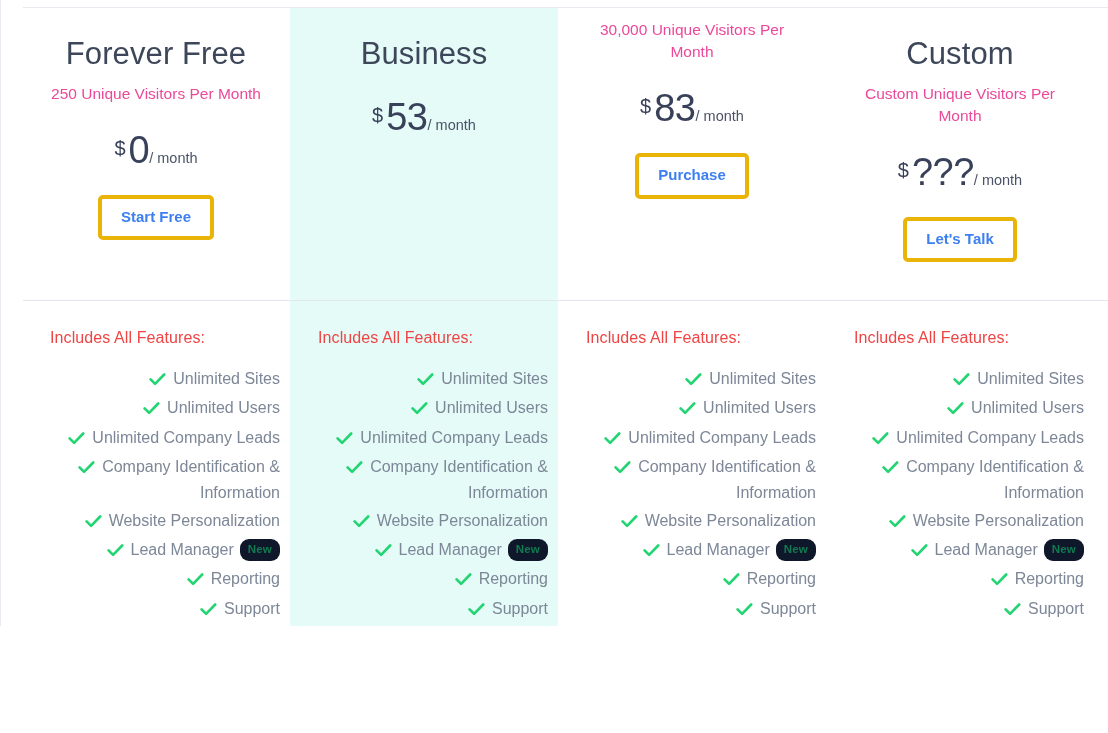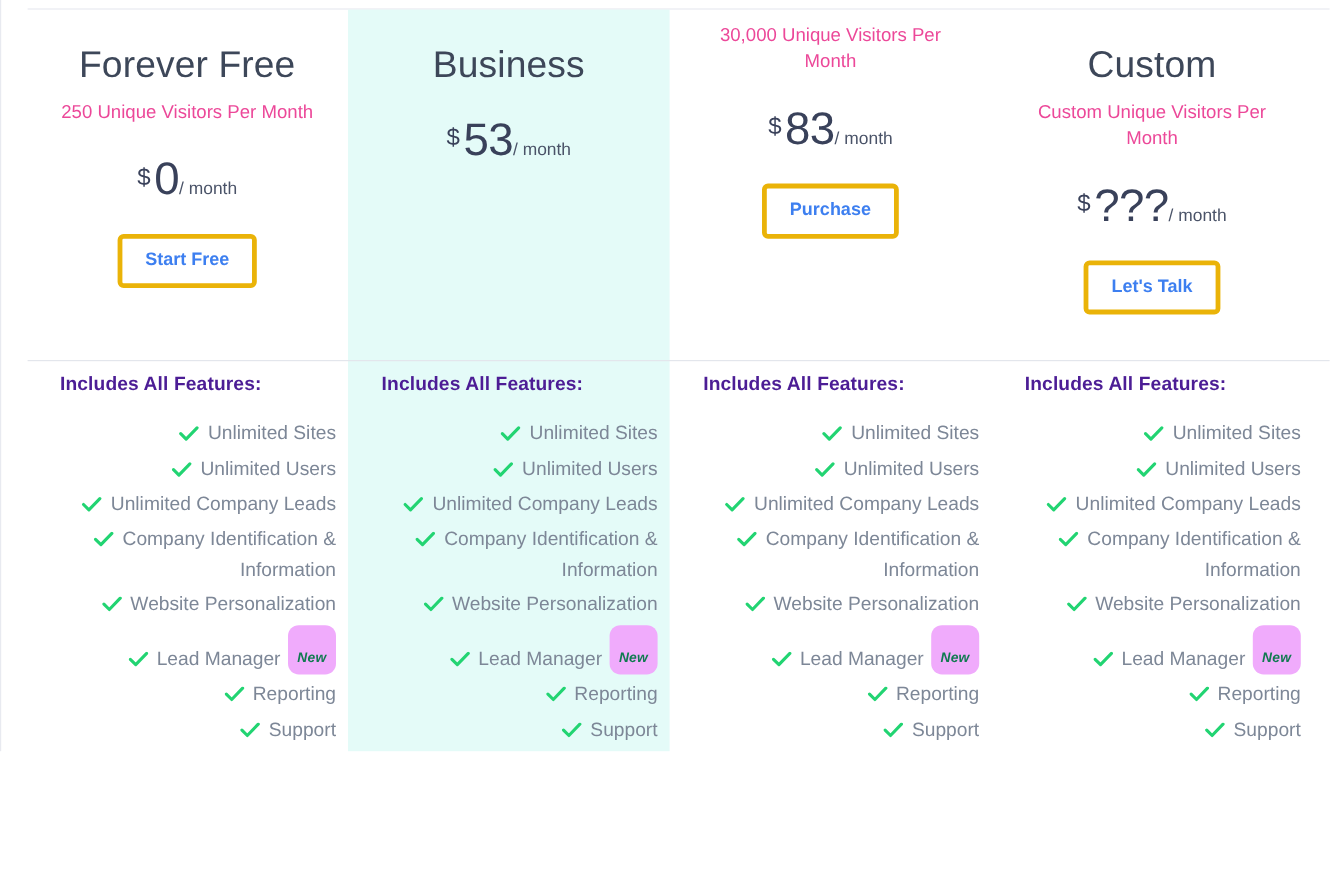--- a/index.html
+++ b/index.html
@@ -143,22 +143,22 @@
   
   .col-body {
     box-sizing: border-box;
     padding: 29px 10px 0 28px;
     text-align: left;
   }
 
   .features-title {
     margin: 0 0 20px 0;
     font-size: 16px;
-    font-weight: 700;
-    color: #4c1d95;
+    font-weight: 400;
+    color: #ef4444;
     letter-spacing: .1px;
   }
 
   .feature-list {
     list-style: none;
     margin: 0;
     padding: 0;
   }
 
   .feature-item {
@@ -173,29 +173,28 @@
   .check-icon {
     display: inline-block;
     vertical-align: -2px;
     margin-right: 7px;
     margin-left: 5px;
   }
 
   .badge-new {
     display: inline-block;
     margin-left: 6px;
-    padding: 20px 8px 3px;
+    padding: 2px 8px 3px;
     font-size: 11.5px;
     font-weight: 700;
     color: #107a50;
-    background: #f0abfc;
+    background: #0f172a;
     border-radius: 9px;
     vertical-align: 2px;
     letter-spacing: .2px;
-    font-style: italic;
   }
 </style>
 </head>
 <body>
 
 <div class="pricing-table">
 
   <div class="top-rule"></div>
   <div class="highlight-band"></div>
   <div class="mid-rule"></div>

